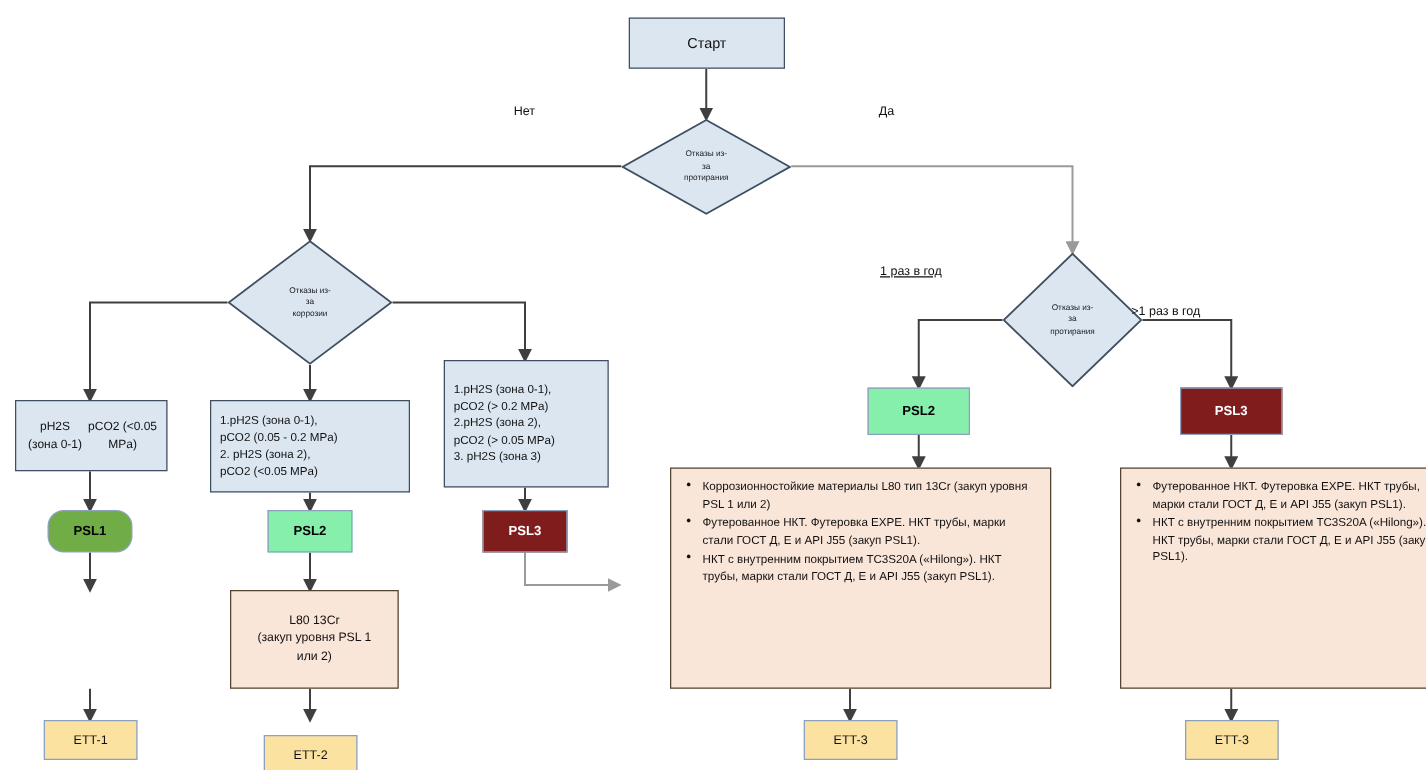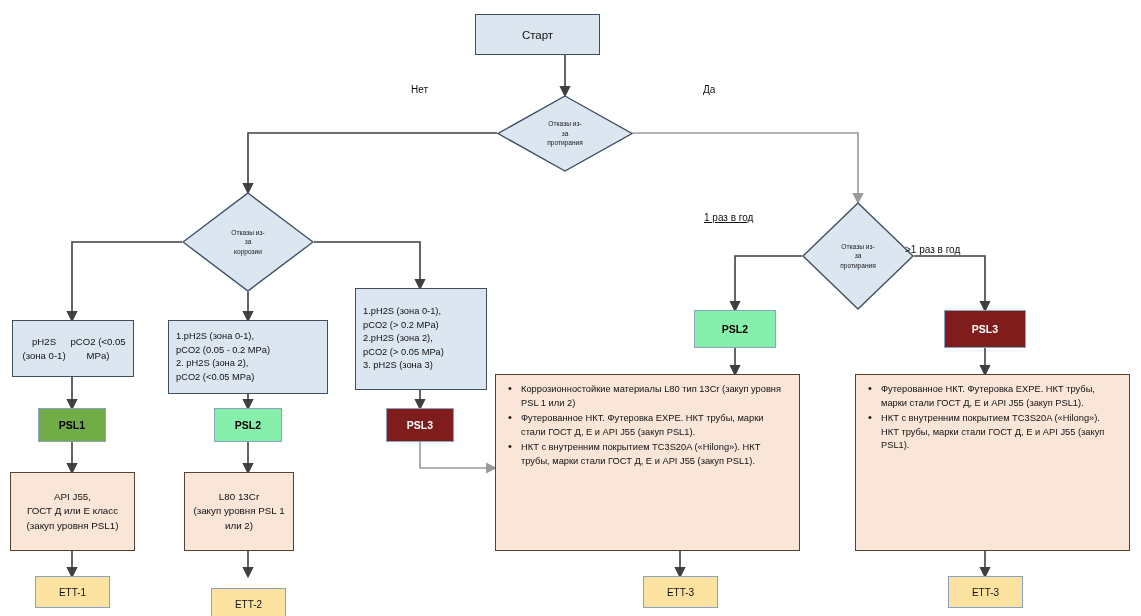--- a/index.html
+++ b/index.html
@@ -25,21 +25,21 @@
 
   .diamond{position:absolute;}
   .diamond .dshape{position:absolute;left:0;top:0;width:100%;height:100%;}
   .diamond .dlabel{position:absolute;left:0;top:0;width:100%;height:100%;
     display:flex;flex-direction:column;align-items:center;justify-content:center;
     font-size:6.6px;line-height:9.5px;color:#1a1a1a;text-align:center;}
 
   .edgelabel{position:absolute;font-size:10px;color:#111;white-space:nowrap;}
 
   .bullets{font-size:9.3px;line-height:13.6px;text-align:left;padding:8px 10px 8px 10px;
-    display:block;align-items:flex-start;justify-content:flex-start;}
+    display:block;align-items:flex-start;justify-content:flex-start;margin-left:41px;}
   .bullets ul{margin:0;padding:0;list-style:none;}
   .bullets li{position:relative;padding-left:15px;margin-bottom:2px;}
   .bullets li:before{content:"\2022";position:absolute;left:2px;top:-1px;font-size:11px;}
 </style>
 </head>
 <body>
 
 <div id="canvas">
 
   <svg id="wires" viewBox="0 0 1141 616">
@@ -88,21 +88,21 @@
       <path d="M 735 348 L 735 374" marker-end="url(#arrow)"></path>
 
       <path d="M 985 348 L 985 374" marker-end="url(#arrow)"></path>
 
       <path d="M 680 551 L 680 576" marker-end="url(#arrow)"></path>
 
       <path d="M 985 551 L 985 576" marker-end="url(#arrow)"></path>
     </g>
   </svg>
 
-  <div class="node box-blue start" style="left:475px;top:14px;width:125px;height:41px;">
+  <div class="node box-blue start" style="left:503px;top:14px;width:125px;height:41px;">
     <span>Старт</span>
   </div>
 
   <div class="diamond" style="left:497px;top:95px;width:136px;height:77px;">
     <svg class="dshape" viewBox="0 0 136 77" preserveAspectRatio="none">
       <polygon points="68,1 135,38.5 68,76 1,38.5" fill="#dce6f1" stroke="#3f4f62" stroke-width="1.4"></polygon>
     </svg>
     <div class="dlabel">
       <span>Отказы из-</span>
       <span>за</span>
@@ -151,43 +151,38 @@
   </div>
 
   <div class="node box-blue blue-text" style="left:355px;top:288px;width:132px;height:102px;flex-direction:column;align-items:flex-start;justify-content:center;">
     <span>1.pH2S (зона 0-1),</span>
     <span>pCO2 (&gt; 0.2 MPa)</span>
     <span>2.pH2S (зона 2),</span>
     <span>pCO2 (&gt; 0.05 MPa)</span>
     <span>3. pH2S (зона 3)</span>
   </div>
 
-  <div class="node psl-green psl" style="left:38px;top:408px;width:68px;height:34px;">
+  <div class="node psl-green psl" style="left:38px;top:408px;width:68px;height:34px;border-radius:13px;">
     <span>PSL1</span>
   </div>
   <div class="node psl-yellow psl" style="left:214px;top:408px;width:68px;height:34px;">
     <span>PSL2</span>
   </div>
   <div class="node psl-red psl" style="left:386px;top:408px;width:68px;height:34px;">
     <span>PSL3</span>
   </div>
   <div class="node psl-yellow psl" style="left:694px;top:310px;width:82px;height:38px;">
     <span>PSL2</span>
   </div>
   <div class="node psl-red psl" style="left:944px;top:310px;width:82px;height:38px;">
     <span>PSL3</span>
   </div>
 
-  <div class="node box-peach peach-c" style="left:10px;top:472px;width:125px;height:79px;flex-direction:column;">
-    <span>API J55,</span>
-    <span>ГОСТ Д или Е класс</span>
-    <span>(закуп уровня PSL1)</span>
-  </div>
-
-  <div class="node box-peach peach-c" style="left:184px;top:472px;width:110px;height:79px;flex-direction:column;">
+
+  <div class="node box-peach peach-c" style="left:184px;top:472px;width:135px;height:79px;flex-direction:column;">
     <span>L80 13Cr</span>
     <span>(закуп уровня PSL 1</span>
     <span>или 2)</span>
   </div>
 
   <div class="node box-peach bullets" style="left:495px;top:374px;width:305px;height:177px;">
     <ul>
       <li>Коррозионностойкие материалы L80 тип 13Cr  (закуп уровня PSL 1 или 2)</li>
       <li>Футерованное НКТ. Футеровка EXPE. НКТ трубы, марки стали ГОСТ Д, Е и API J55 (закуп PSL1).</li>
       <li>НКТ с внутренним покрытием TC3S20A («Hilong»). НКТ трубы, марки стали ГОСТ Д, Е и API J55 (закуп PSL1).</li>

